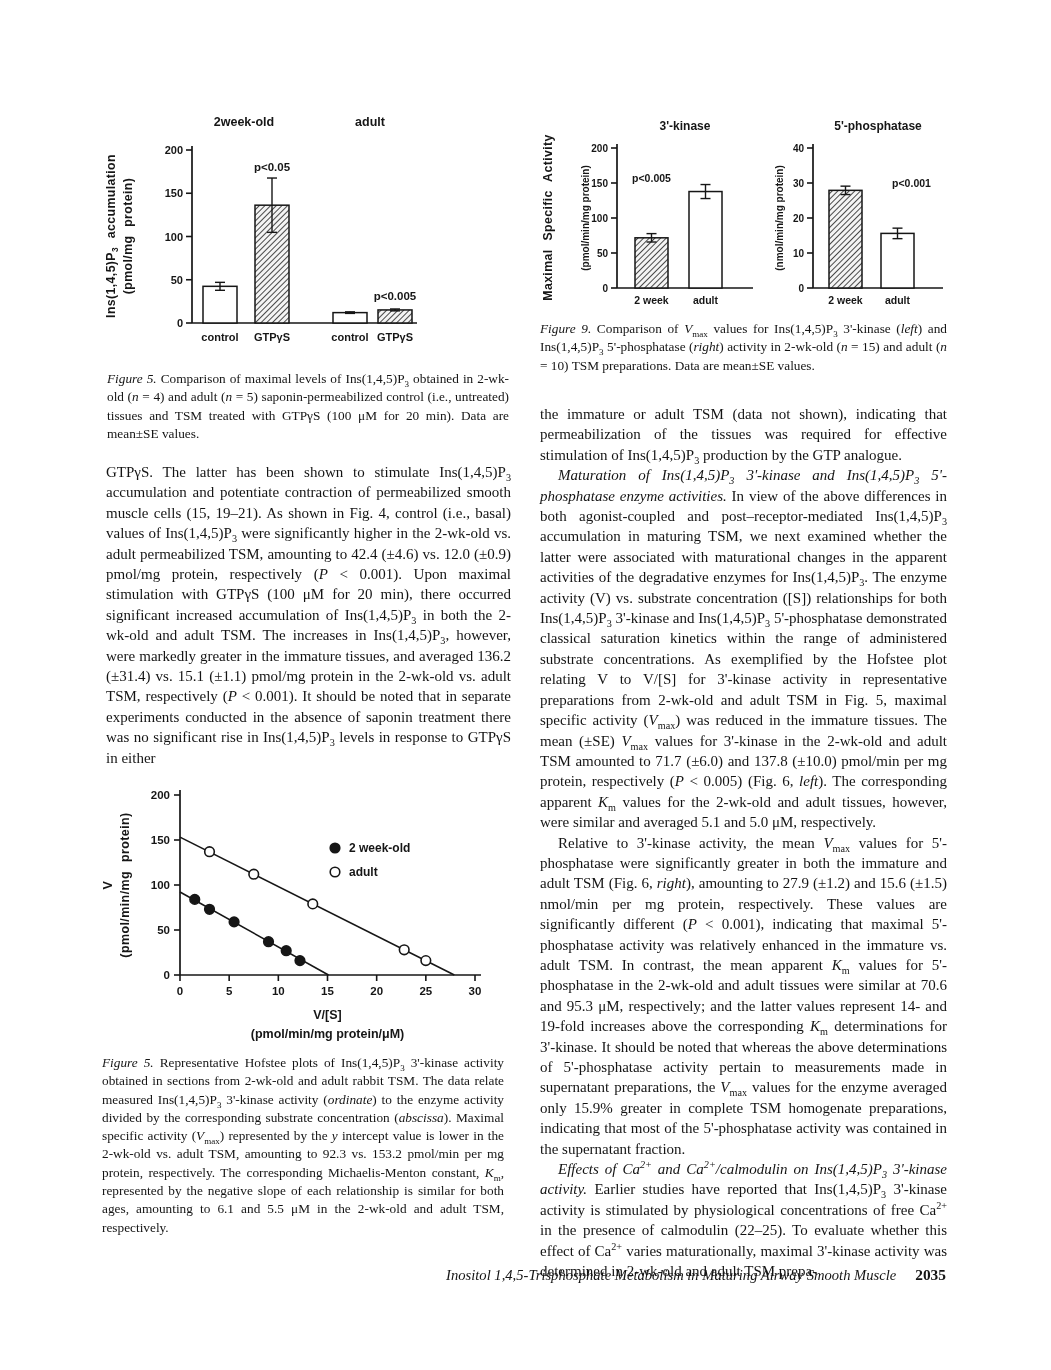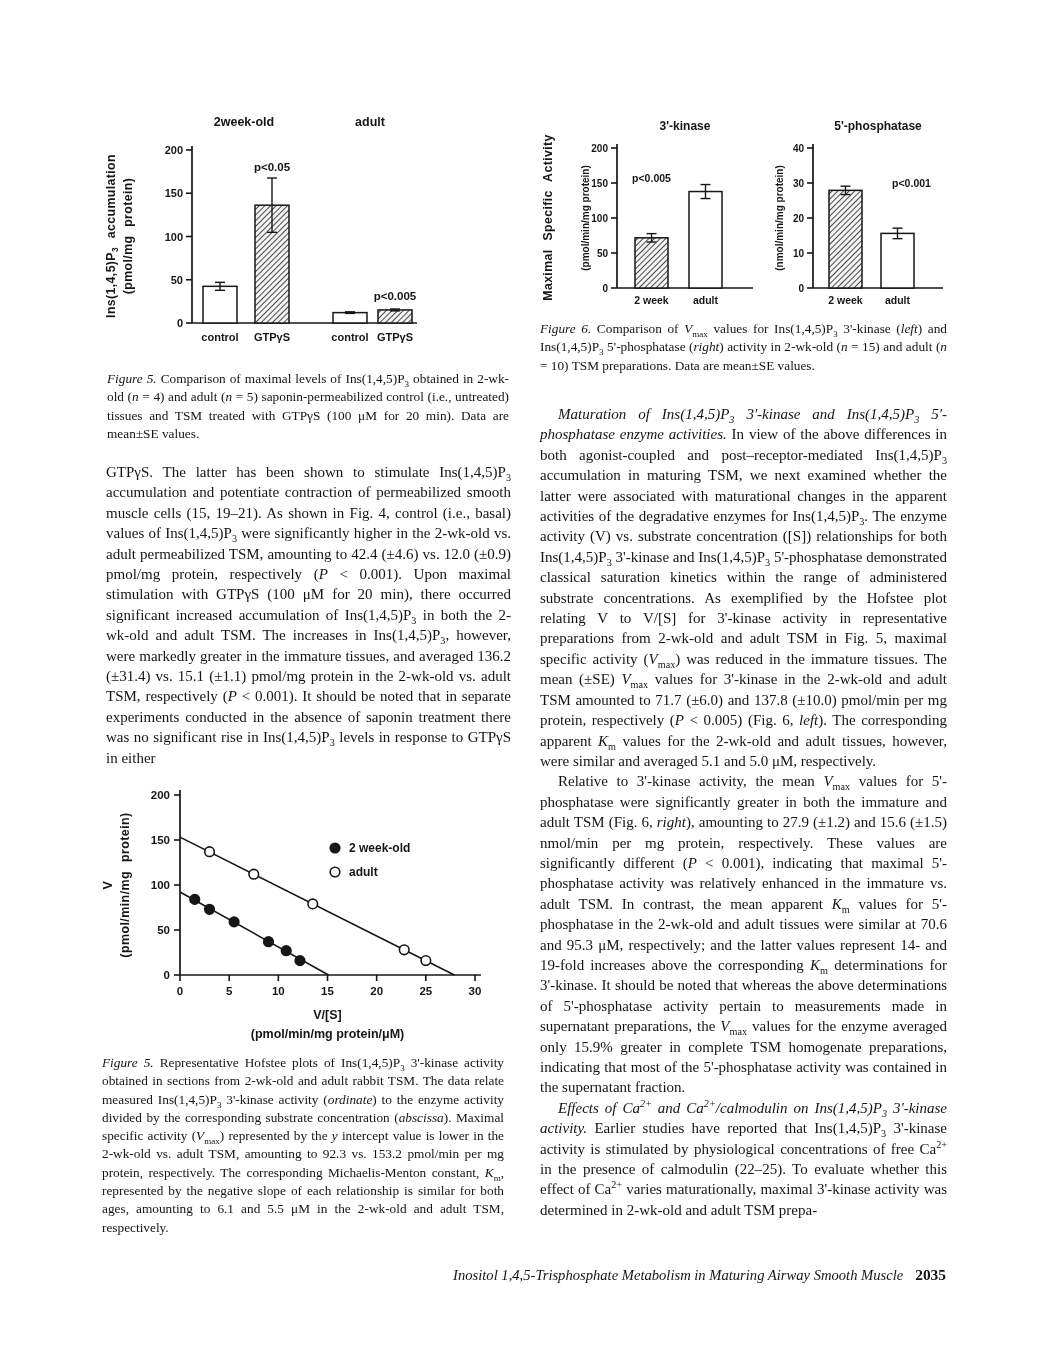--- a/index.html
+++ b/index.html
@@ -15,21 +15,21 @@
     position:absolute; font-family:"Liberation Sans", sans-serif; font-weight:bold;
     text-align:center; transform:rotate(-90deg); color:#161616;
     word-spacing:5px; letter-spacing:0.4px; white-space:nowrap;
   }
   .caption { position:absolute; font-size:13.3px; line-height:18.3px; text-align:justify; }
   .bodytext { position:absolute; font-size:15px; line-height:20.4px; text-align:justify; }
   .bodytext p { text-indent:18px; }
   .bodytext p.noindent { text-indent:0; }
   sub, sup { font-size:68%; line-height:0; }
   .footer { position:absolute; font-size:14.6px; font-style:italic; text-align:right; white-space:nowrap; }
-  .footer .pageno { font-style:normal; font-weight:bold; margin-left:12px; font-size:15.4px; }
+  .footer .pageno { font-style:normal; font-weight:bold; margin-left:19px; font-size:15.4px; }
 </style>
 </head>
 <body>
 
 <div class="page">
 
   <figure class="figblock" style="left:92px;top:112px;width:420px;height:250px;">
     <div class="vlabel" style="left:-92px;top:107px;width:240px;font-size:12.3px;line-height:17px;">Ins(1,4,5)P<sub>3</sub> accumulation<br>(pmol/mg protein)</div>
     <svg id="fig4-svg" width="420" height="246">
         <defs>
@@ -199,23 +199,24 @@
         <line x1="134.5" y1="110.14999999999999" x2="134.5" y2="120.65" stroke="#161616" stroke-width="1.4"></line>
         <line x1="129.5" y1="110.14999999999999" x2="139.5" y2="110.14999999999999" stroke="#161616" stroke-width="1.4"></line>
         <line x1="129.5" y1="120.65" x2="139.5" y2="120.65" stroke="#161616" stroke-width="1.4"></line>
         <text x="134.5" y="186" text-anchor="middle" font-size="10.5" font-weight="bold" font-family="&quot;Liberation Sans&quot;,sans-serif" fill="#161616">adult</text>
         <text x="115" y="12" text-anchor="middle" font-size="12" font-weight="bold" font-family="&quot;Liberation Sans&quot;,sans-serif" fill="#161616">5'-phosphatase</text>
         <text x="148.5" y="68.5" text-anchor="middle" font-size="10.5" font-weight="bold" font-family="&quot;Liberation Sans&quot;,sans-serif" fill="#161616">p&lt;0.001</text>
         <text x="20" y="100" text-anchor="middle" font-size="10" font-weight="bold" font-family="&quot;Liberation Sans&quot;,sans-serif" fill="#161616" transform="rotate(-90 20 100)">(nmol/min/mg protein)</text>
       </svg>
   </figure>
 
-  <div class="caption" style="left:540px;top:320px;width:407px;"><i>Figure 6.</i> Comparison of <i>V</i><sub>max</sub> values for Ins(1,4,5)P<sub>3</sub> 3'-kinase (<i>left</i>) and Ins(1,4,5)P<sub>3</sub> 5'-phosphatase (<i>right</i>) activity in 2-wk-old (<i>n</i> = 15) and adult (<i>n</i> = 10) TSM preparations. Data are mean±SE values.</div>
+  <div class="caption" style="left:540px;top:320px;width:407px;"><i>Figure 9.</i> Comparison of <i>V</i><sub>max</sub> values for Ins(1,4,5)P<sub>3</sub> 3'-kinase (<i>left</i>) and Ins(1,4,5)P<sub>3</sub> 5'-phosphatase (<i>right</i>) activity in 2-wk-old (<i>n</i> = 15) and adult (<i>n</i> = 10) TSM preparations. Data are mean±SE values.</div>
 
   <div class="bodytext" style="left:540px;top:404px;width:407px;">
+    <p class="noindent">the immature or adult TSM (data not shown), indicating that permeabilization of the tissues was required for effective stimulation of Ins(1,4,5)P<sub>3</sub> production by the GTP analogue.</p>
     <p><i>Maturation of Ins(1,4,5)P<sub>3</sub> 3'-kinase and Ins(1,4,5)P<sub>3</sub> 5'-phosphatase enzyme activities.</i> In view of the above differences in both agonist-coupled and post–receptor-mediated Ins(1,4,5)P<sub>3</sub> accumulation in maturing TSM, we next examined whether the latter were associated with maturational changes in the apparent activities of the degradative enzymes for Ins(1,4,5)P<sub>3</sub>. The enzyme activity (V) vs. substrate concentration ([S]) relationships for both Ins(1,4,5)P<sub>3</sub> 3'-kinase and Ins(1,4,5)P<sub>3</sub> 5'-phosphatase demonstrated classical saturation kinetics within the range of administered substrate concentrations. As exemplified by the Hofstee plot relating V to V/[S] for 3'-kinase activity in representative preparations from 2-wk-old and adult TSM in Fig. 5, maximal specific activity (<i>V</i><sub>max</sub>) was reduced in the immature tissues. The mean (±SE) <i>V</i><sub>max</sub> values for 3'-kinase in the 2-wk-old and adult TSM amounted to 71.7 (±6.0) and 137.8 (±10.0) pmol/min per mg protein, respectively (<i>P</i> &lt; 0.005) (Fig. 6, <i>left</i>). The corresponding apparent <i>K</i><sub>m</sub> values for the 2-wk-old and adult tissues, however, were similar and averaged 5.1 and 5.0 μM, respectively.</p>
     <p>Relative to 3'-kinase activity, the mean <i>V</i><sub>max</sub> values for 5'-phosphatase were significantly greater in both the immature and adult TSM (Fig. 6, <i>right</i>), amounting to 27.9 (±1.2) and 15.6 (±1.5) nmol/min per mg protein, respectively. These values are significantly different (<i>P</i> &lt; 0.001), indicating that maximal 5'-phosphatase activity was relatively enhanced in the immature vs. adult TSM. In contrast, the mean apparent <i>K</i><sub>m</sub> values for 5'-phosphatase in the 2-wk-old and adult tissues were similar at 70.6 and 95.3 μM, respectively; and the latter values represent 14- and 19-fold increases above the corresponding <i>K</i><sub>m</sub> determinations for 3'-kinase. It should be noted that whereas the above determinations of 5'-phosphatase activity pertain to measurements made in supernatant preparations, the <i>V</i><sub>max</sub> values for the enzyme averaged only 15.9% greater in complete TSM homogenate preparations, indicating that most of the 5'-phosphatase activity was contained in the supernatant fraction.</p>
     <p><i>Effects of Ca<sup>2+</sup> and Ca<sup>2+</sup>/calmodulin on Ins(1,4,5)P<sub>3</sub> 3'-kinase activity.</i> Earlier studies have reported that Ins(1,4,5)P<sub>3</sub> 3'-kinase activity is stimulated by physiological concentrations of free Ca<sup>2+</sup> in the presence of calmodulin (22–25). To evaluate whether this effect of Ca<sup>2+</sup> varies maturationally, maximal 3'-kinase activity was determined in 2-wk-old and adult TSM prepa-</p>
   </div>
 
   <div class="footer" style="left:300px;top:1266px;width:646px;">
     <span>Inositol 1,4,5-Trisphosphate Metabolism in Maturing Airway Smooth Muscle</span><span class="pageno">2035</span>
   </div>
 
 </div>

